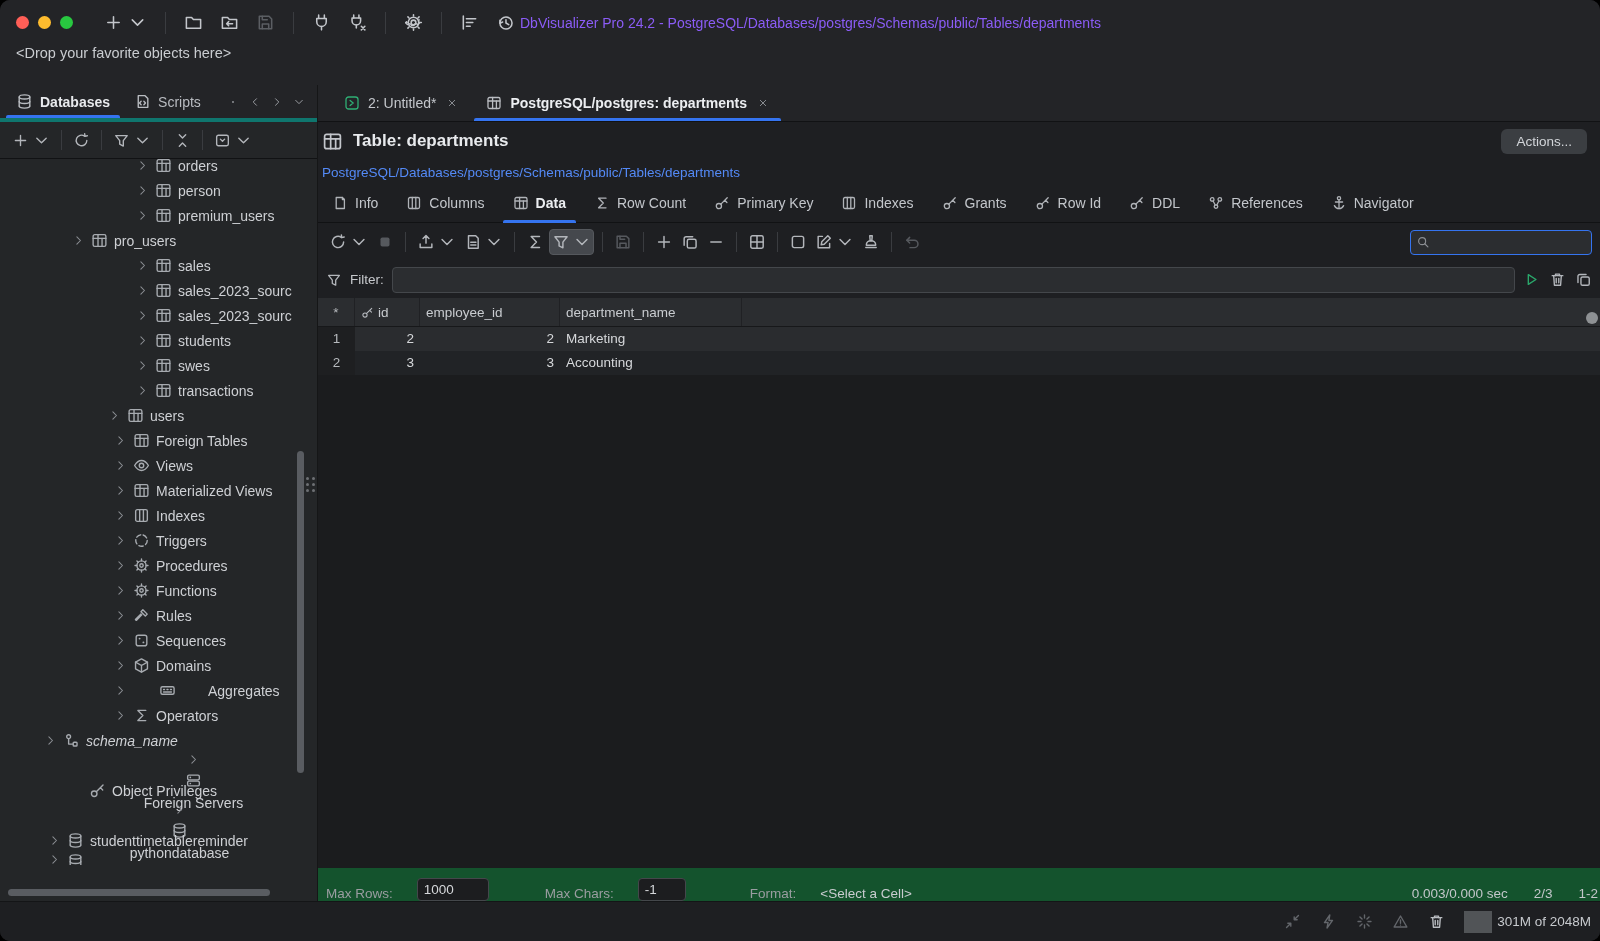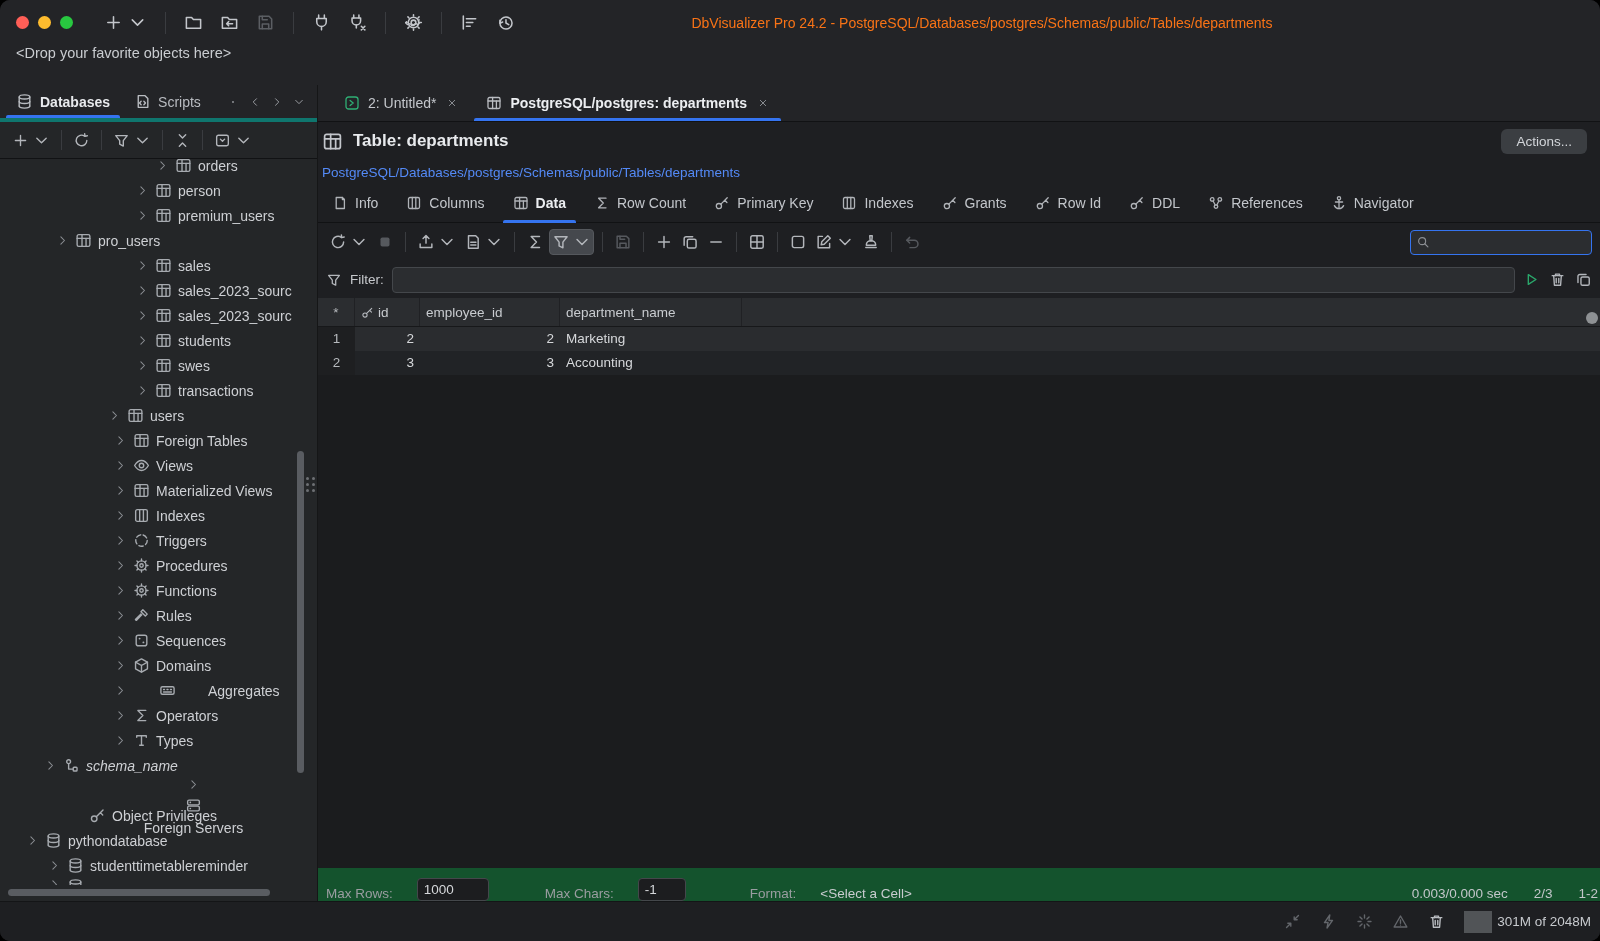--- a/index.html
+++ b/index.html
@@ -18,21 +18,21 @@
 
   
   .titlebar { height:45px; background:#232427; display:flex; align-items:center; flex:none; padding:0 16px; }
   .traffic { display:flex; gap:9px; margin-right:26px; }
   .light { width:13px; height:13px; border-radius:50%; }
   .tb-icons { display:flex; align-items:center; gap:7px; }
   .tb-btn { display:flex; align-items:center; gap:3px; padding:4px 5px; border-radius:4px; cursor:default; }
   .tb-btn .ic { width:19px; height:19px; color:#c3c6cb; }
   .tb-btn.disabled .ic { color:#5b5e63; }
   .tb-sep { width:1px; height:22px; background:#3a3c40; margin:0 6px; }
-  .tb-title { flex:1; text-align:center; color:#f97316; font-size:14px; padding-right:140px; white-space:nowrap; overflow:hidden; }
+  .tb-title { flex:1; color:#8b5cf6; font-size:14px; padding-right:140px; white-space:nowrap; overflow:hidden; }
 
   
   .favbar { height:40px; background:#232427; display:flex; padding:0 16px; flex:none; color:#c9ccd0; font-size:14.5px; }
 
   
   .content-row { flex:1; display:flex; min-height:0; position:relative; }
 
   
   .sidebar { width:318px; flex:none; background:#242628; display:flex; flex-direction:column; border-right:1px solid #151617; }
   .side-tabs { height:37px; flex:none; display:flex; align-items:stretch; border-bottom:4px solid #0f766e; padding-left:4px; position:relative; background:#232427; }
@@ -339,21 +339,21 @@
             </span>
             <span class="ic chev-mini">
               <svg viewBox="0 0 16 16" fill="none" stroke="currentColor" stroke-width="1.3" stroke-linecap="round" stroke-linejoin="round">
                 <path d="M3.6 5.8 L8 10.2 L12.4 5.8"></path>
               </svg>
             </span>
           </span>
         </div>
       <div class="tree" id="tree">
         <div class="tree-vscroll"></div>
-      <div class="tree-item clip-top" style="padding-left: 136px; margin-left: 20px;">
+      <div class="tree-item clip-top" style="padding-left: 136px;">
             <span class="ic chev">
               <svg viewBox="0 0 16 16" fill="none" stroke="currentColor" stroke-width="1.3" stroke-linecap="round" stroke-linejoin="round">
                 <path d="M6 3.6 L10.4 8 L6 12.4"></path>
               </svg>
             </span>
             <span class="ic tree-ic">
               <svg viewBox="0 0 16 16" fill="none" stroke="currentColor" stroke-width="1.3" stroke-linecap="round" stroke-linejoin="round">
                 <rect x="2" y="2.5" width="12" height="11" rx="1.5"></rect>
                 <line x1="2" y1="6" x2="14" y2="6"></line>
                 <line x1="6.6" y1="2.5" x2="6.6" y2="13.5"></line>
@@ -387,21 +387,21 @@
             <span class="ic tree-ic">
               <svg viewBox="0 0 16 16" fill="none" stroke="currentColor" stroke-width="1.3" stroke-linecap="round" stroke-linejoin="round">
                 <rect x="2" y="2.5" width="12" height="11" rx="1.5"></rect>
                 <line x1="2" y1="6" x2="14" y2="6"></line>
                 <line x1="6.6" y1="2.5" x2="6.6" y2="13.5"></line>
                 <line x1="10.4" y1="6" x2="10.4" y2="13.5"></line>
               </svg>
             </span>
             <span class="tree-label">premium_users</span>
           </div>
-          <div class="tree-item" style="padding-left: 56px;">
+          <div class="tree-item" style="padding-left: 72px;">
             <span class="ic chev">
               <svg viewBox="0 0 16 16" fill="none" stroke="currentColor" stroke-width="1.3" stroke-linecap="round" stroke-linejoin="round">
                 <path d="M6 3.6 L10.4 8 L6 12.4"></path>
               </svg>
             </span>
             <span class="ic tree-ic">
               <svg viewBox="0 0 16 16" fill="none" stroke="currentColor" stroke-width="1.3" stroke-linecap="round" stroke-linejoin="round">
                 <rect x="2" y="2.5" width="12" height="11" rx="1.5"></rect>
                 <line x1="2" y1="6" x2="14" y2="6"></line>
                 <line x1="6.6" y1="2.5" x2="6.6" y2="13.5"></line>
@@ -688,33 +688,20 @@
               <svg viewBox="0 0 16 16" fill="none" stroke="currentColor" stroke-width="1.3" stroke-linecap="round" stroke-linejoin="round">
                 <path d="M6 3.6 L10.4 8 L6 12.4"></path>
               </svg>
             </span>
             <span class="ic tree-ic">
               <svg viewBox="0 0 16 16" fill="none" stroke="currentColor" stroke-width="1.3" stroke-linecap="round" stroke-linejoin="round">
                 <path d="M12 3.2 H4.6 L9.3 8 L4.6 12.8 H12"></path>
               </svg>
             </span>
             <span class="tree-label">Operators</span>
-          </div>
-          <div class="tree-item" style="padding-left: 114px;">
-            <span class="ic chev">
-              <svg viewBox="0 0 16 16" fill="none" stroke="currentColor" stroke-width="1.3" stroke-linecap="round" stroke-linejoin="round">
-                <path d="M6 3.6 L10.4 8 L6 12.4"></path>
-              </svg>
-            </span>
-            <span class="ic tree-ic">
-              <svg viewBox="0 0 16 16" fill="none" stroke="currentColor" stroke-width="1.3" stroke-linecap="round" stroke-linejoin="round">
-                <path d="M3.5 3.5 H12.5 M8 3.5 V12.5 M6.3 12.5 H9.7 M3.5 3.5 V5 M12.5 3.5 V5"></path>
-              </svg>
-            </span>
-            <span class="tree-label">Types</span>
           </div>
           <div class="tree-item" style="padding-left: 44px; font-style: italic;">
             <span class="ic chev">
               <svg viewBox="0 0 16 16" fill="none" stroke="currentColor" stroke-width="1.3" stroke-linecap="round" stroke-linejoin="round">
                 <path d="M6 3.6 L10.4 8 L6 12.4"></path>
               </svg>
             </span>
             <span class="ic tree-ic">
               <svg viewBox="0 0 16 16" fill="none" stroke="currentColor" stroke-width="1.3" stroke-linecap="round" stroke-linejoin="round">
                 <circle cx="5.3" cy="4.4" r="1.8"></circle>
@@ -743,21 +730,21 @@
           <div class="tree-item" style="padding-left: 70px;">
             <span class="chev-spacer"></span>
             <span class="ic tree-ic">
               <svg viewBox="0 0 16 16" fill="none" stroke="currentColor" stroke-width="1.3" stroke-linecap="round" stroke-linejoin="round">
                 <circle cx="4.9" cy="11.1" r="2.6"></circle>
                 <path d="M6.9 9.1 L13.2 2.8 M10.7 5.3 L12.9 7.5"></path>
               </svg>
             </span>
             <span class="tree-label">Object Privileges</span>
           </div>
-          <div class="tree-item" style="padding-left: 26px;">
+          <div class="tree-item" style="padding-left: 42px; flex-direction: column;">
             <span class="ic chev">
               <svg viewBox="0 0 16 16" fill="none" stroke="currentColor" stroke-width="1.3" stroke-linecap="round" stroke-linejoin="round">
                 <path d="M6 3.6 L10.4 8 L6 12.4"></path>
               </svg>
             </span>
             <span class="ic tree-ic">
               <svg viewBox="0 0 16 16" fill="none" stroke="currentColor" stroke-width="1.3" stroke-linecap="round" stroke-linejoin="round">
                 <ellipse cx="8" cy="3.7" rx="5" ry="1.9"></ellipse>
                 <path d="M3 3.7 V12.3 M13 3.7 V12.3"></path>
                 <path d="M3 8 c0 1.05 2.24 1.9 5 1.9 s5 -.85 5 -1.9"></path>

